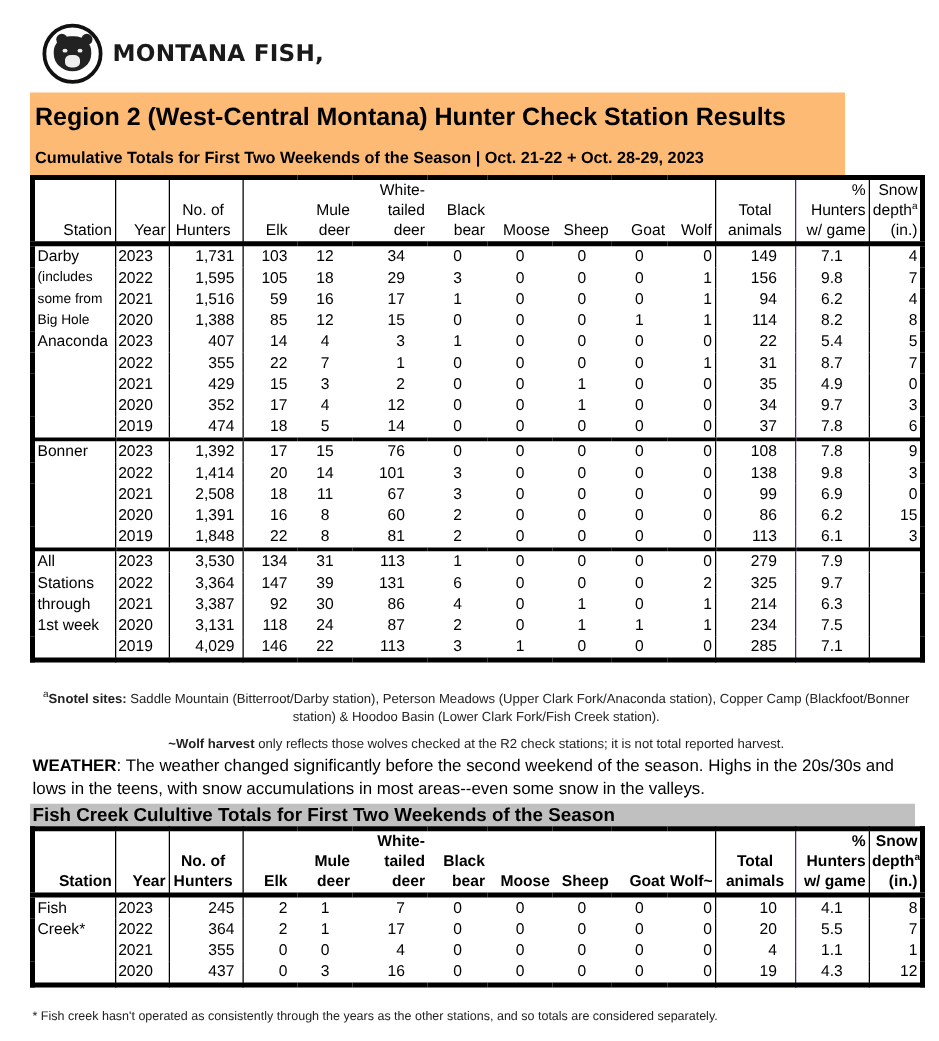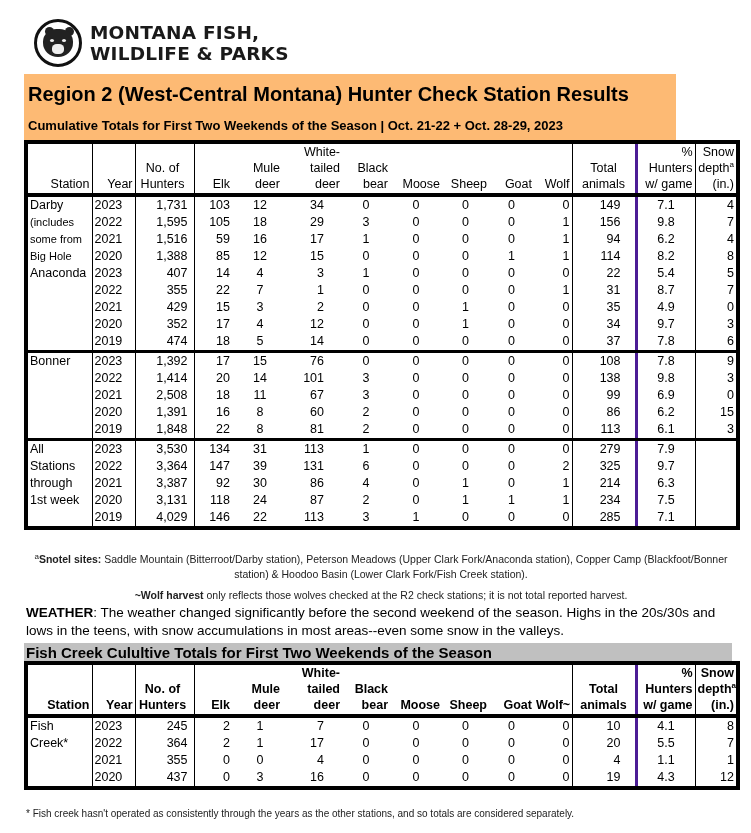--- a/index.html
+++ b/index.html
@@ -23,21 +23,21 @@
   .t2 { left: 24px; top: 661px; width: 708px; }
   .head-row { border-bottom: 4px solid #000; }
   .grp-end td { border-bottom: 3px solid #000; }
   .c-st { text-align: left; border-right: 1px solid #000; }
   .c-yr { text-align: left; border-right: 1px solid #000; }
   .c-hu { text-align: right; border-right: 1px solid #000; padding-right: 6px !important; }
   .c-num { text-align: center; }
   .c-elk { text-align: right; padding-right: 8px !important; }
   .c-wd { text-align: right; padding-right: 18px !important; }
   .c-wolf { text-align: right; border-right: 1px solid #000; }
-  .c-tot { text-align: right; border-right: 3px solid #4c1d95; padding-right: 14px !important; }
+  .c-tot { text-align: right; border-right: 1px solid #4c1d95; padding-right: 14px !important; }
   .c-pct { text-align: center; border-right: 1px solid #000; }
   .c-snow { text-align: right; }
   th.c-elk, th.c-wd { }
   .st-small { font-size: 11px; }
   sup { font-size: 8px; line-height: 0; }
   .notes { position: absolute; left: 26px; top: 552px; width: 710px; font-size: 10.5px; color: #222; line-height: 15px; }
   .notes p { margin: 0 0 6px 0; text-align: center; }
   .weather { position: absolute; left: 26px; top: 604px; width: 710px; font-size: 13.5px; line-height: 18px; }
   .banner2 { position: absolute; left: 24px; top: 643px; width: 708px; height: 18px; background: #c0c0c0; }
   .banner2 span { position: absolute; left: 2px; top: 0; font-size: 15px; font-weight: bold; line-height: 19px; white-space: nowrap; }
@@ -51,21 +51,20 @@
   <div class="logo-mark">
     <div class="ear1"></div>
       <div class="ear2"></div>
       <div class="inner"></div>
     <div class="eye1"></div>
       <div class="eye2"></div>
       <div class="snout"></div>
   </div>
   <div class="logo-text">
     <div>MONTANA FISH,</div>
-    <div>WILDLIFE &amp; PARKS</div>
   </div>
 </div>
 
 <div class="banner">
   <div class="title">Region 2 (West-Central Montana) Hunter Check Station Results</div>
   <div class="subtitle">Cumulative Totals for First Two Weekends of the Season | Oct. 21-22 + Oct. 28-29, 2023</div>
 </div>
 
 <table class="data t1">
   <colgroup>

